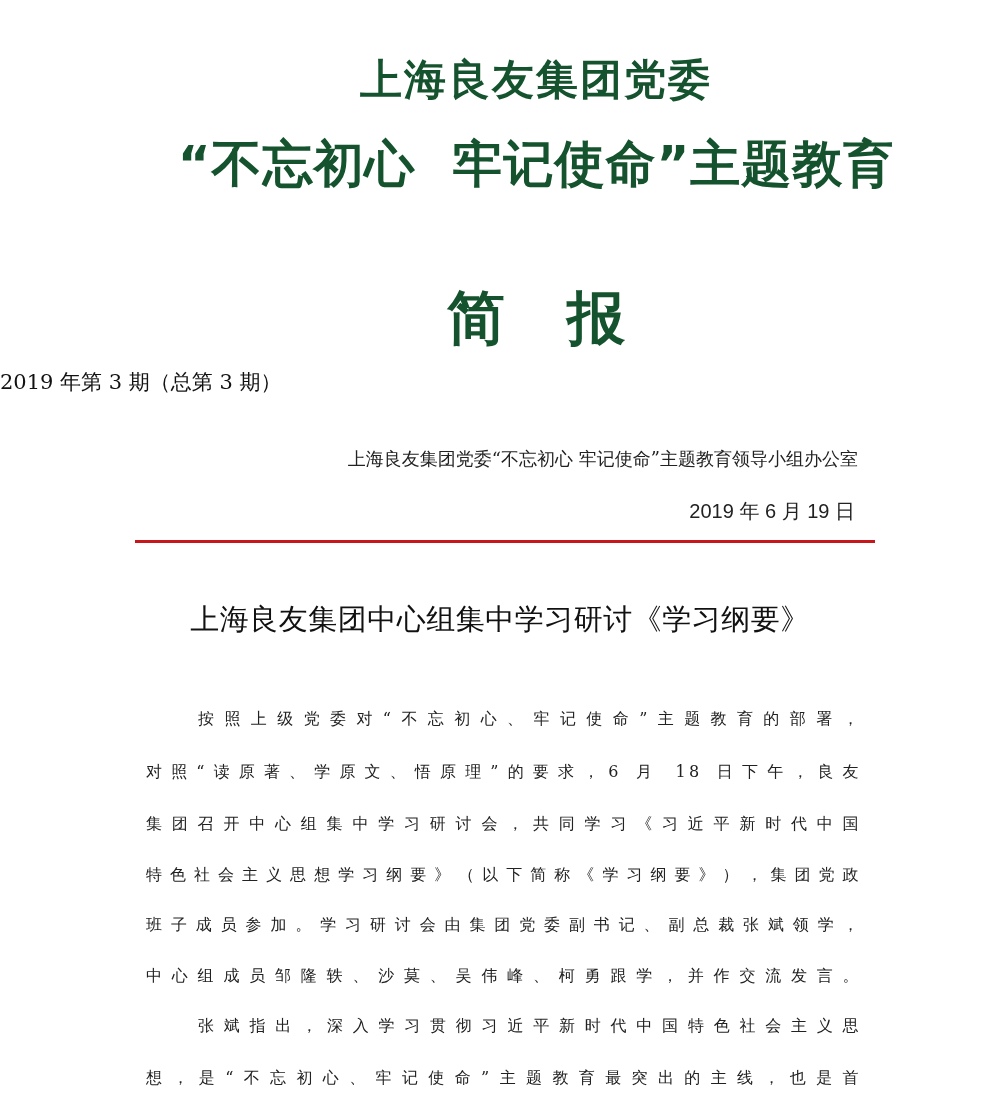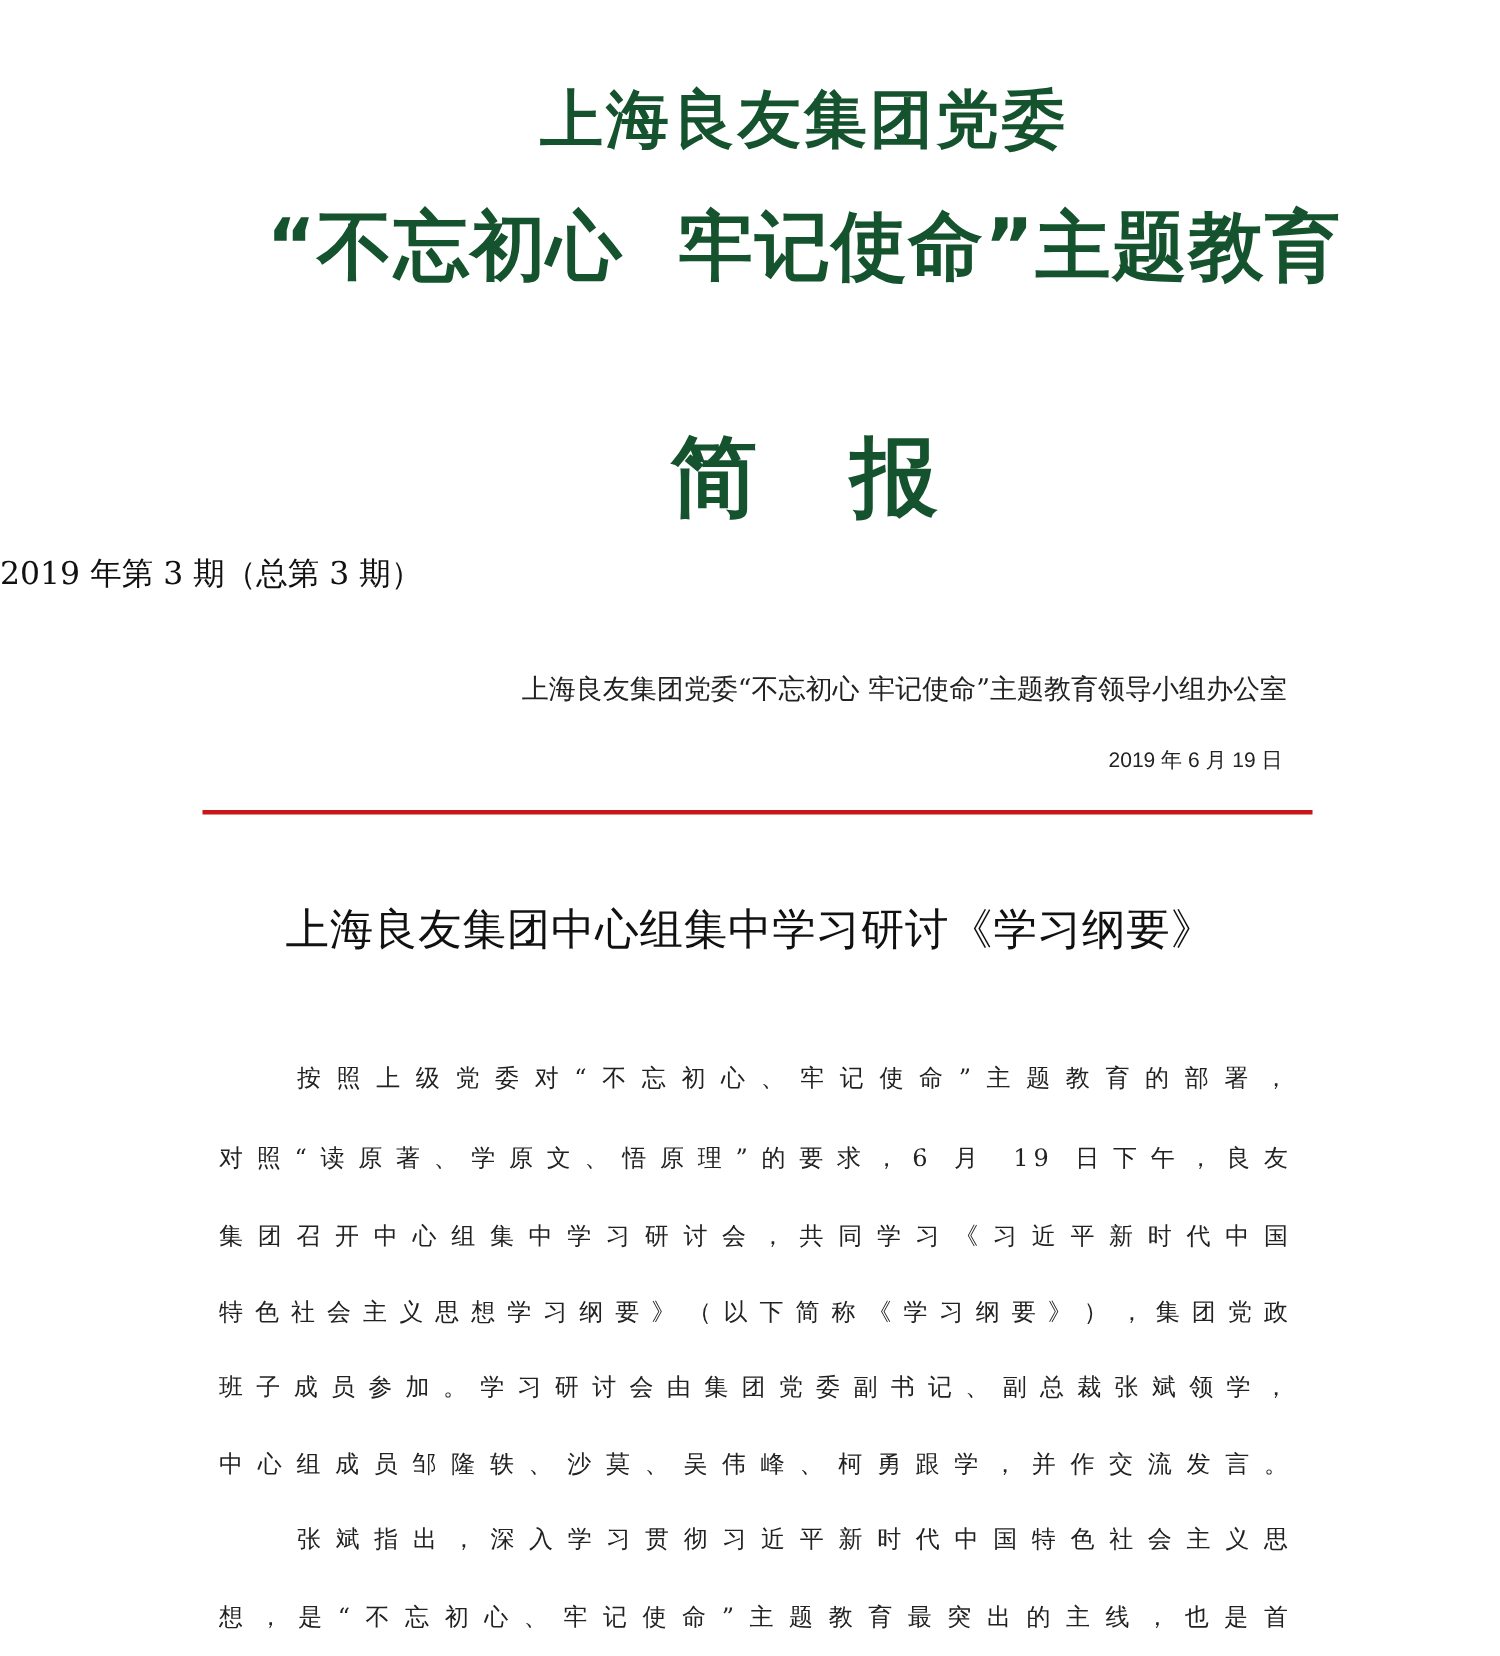--- a/index.html
+++ b/index.html
@@ -7,21 +7,21 @@
          font-family: "DejaVu Serif", "Liberation Serif", serif; color: #1a1a1a; }
   .abs { position: absolute; white-space: nowrap; }
   .red-title { color: #14532d; font-family: "DejaVu Sans", "Liberation Sans", sans-serif; font-weight: bold; padding-left: 36px; }
   #title1 { top: 52px; left: 0; width: 1000px; text-align: center; font-size: 42px; letter-spacing: 2px; }
   #title2 { top: 131px; left: 0; width: 1000px; text-align: center; font-size: 50px; letter-spacing: 1px; }
   #brief { top: 240px; left: 0; width: 1000px; text-align: center; font-size: 58px;
            font-family: "DejaVu Serif", "Liberation Serif", serif; margin-top: 40px; }
   #brief .gap { display: inline-block; width: 62px; }
   #issue { top: 368px; left: 0; width: 1000px; text-align: left; font-size: 21px; color: #111; }
   #office { top: 447px; right: 142px; font-size: 18px; color: #222; }
-  #date { top: 498px; right: 145px; font-size: 14px; color: #222; font-family: "Liberation Sans", sans-serif; }
+  #date { top: 498px; right: 145px; font-size: 20px; color: #222; font-family: "Liberation Sans", sans-serif; }
   #rule { position: absolute; top: 540px; left: 135px; width: 740px; height: 3px; background: #c8171b; }
   #article-title { top: 600px; left: 0; width: 1000px; text-align: center; font-size: 29px; color: #111; letter-spacing: 0.5px; }
   .body-line { position: absolute; left: 146px; width: 716px; font-size: 16px; color: #222;
                letter-spacing: 3.4px; text-align: justify; text-align-last: justify; white-space: nowrap; }
   .body-line.indent { left: 198px; width: 664px; }
 </style>
 </head>
 <body>
 
 <div id="title1" class="abs red-title">上海良友集团党委</div>
@@ -33,19 +33,19 @@
 
 <div id="issue" class="abs">2019 年第 3 期（总第 3 期）</div>
 <div id="office" class="abs">上海良友集团党委“不忘初心 牢记使命”主题教育领导小组办公室</div>
 <div id="date" class="abs">2019 年 6 月 19 日</div>
 
 <div id="rule"></div>
 
 <div id="article-title" class="abs">上海良友集团中心组集中学习研讨《学习纲要》</div>
 
 <div class="body-line indent" style="top:709px;">按照上级党委对“不忘初心、牢记使命”主题教育的部署，</div>
-<div class="body-line" style="top:762px;">对照“读原著、学原文、悟原理”的要求，6 月 19 日下午，良友</div>
+<div class="body-line" style="top:762px;">对照“读原著、学原文、悟原理”的要求，6 月 18 日下午，良友</div>
 <div class="body-line" style="top:814px;">集团召开中心组集中学习研讨会，共同学习《习近平新时代中国</div>
 <div class="body-line" style="top:865px;">特色社会主义思想学习纲要》（以下简称《学习纲要》），集团党政</div>
 <div class="body-line" style="top:915px;">班子成员参加。学习研讨会由集团党委副书记、副总裁张斌领学，</div>
 <div class="body-line" style="top:966px;">中心组成员邹隆轶、沙莫、吴伟峰、柯勇跟学，并作交流发言。</div>
 <div class="body-line indent" style="top:1016px;">张斌指出，深入学习贯彻习近平新时代中国特色社会主义思</div>
 <div class="body-line" style="top:1068px;">想，是“不忘初心、牢记使命”主题教育最突出的主线，也是首</div>
 
 </body></html>

